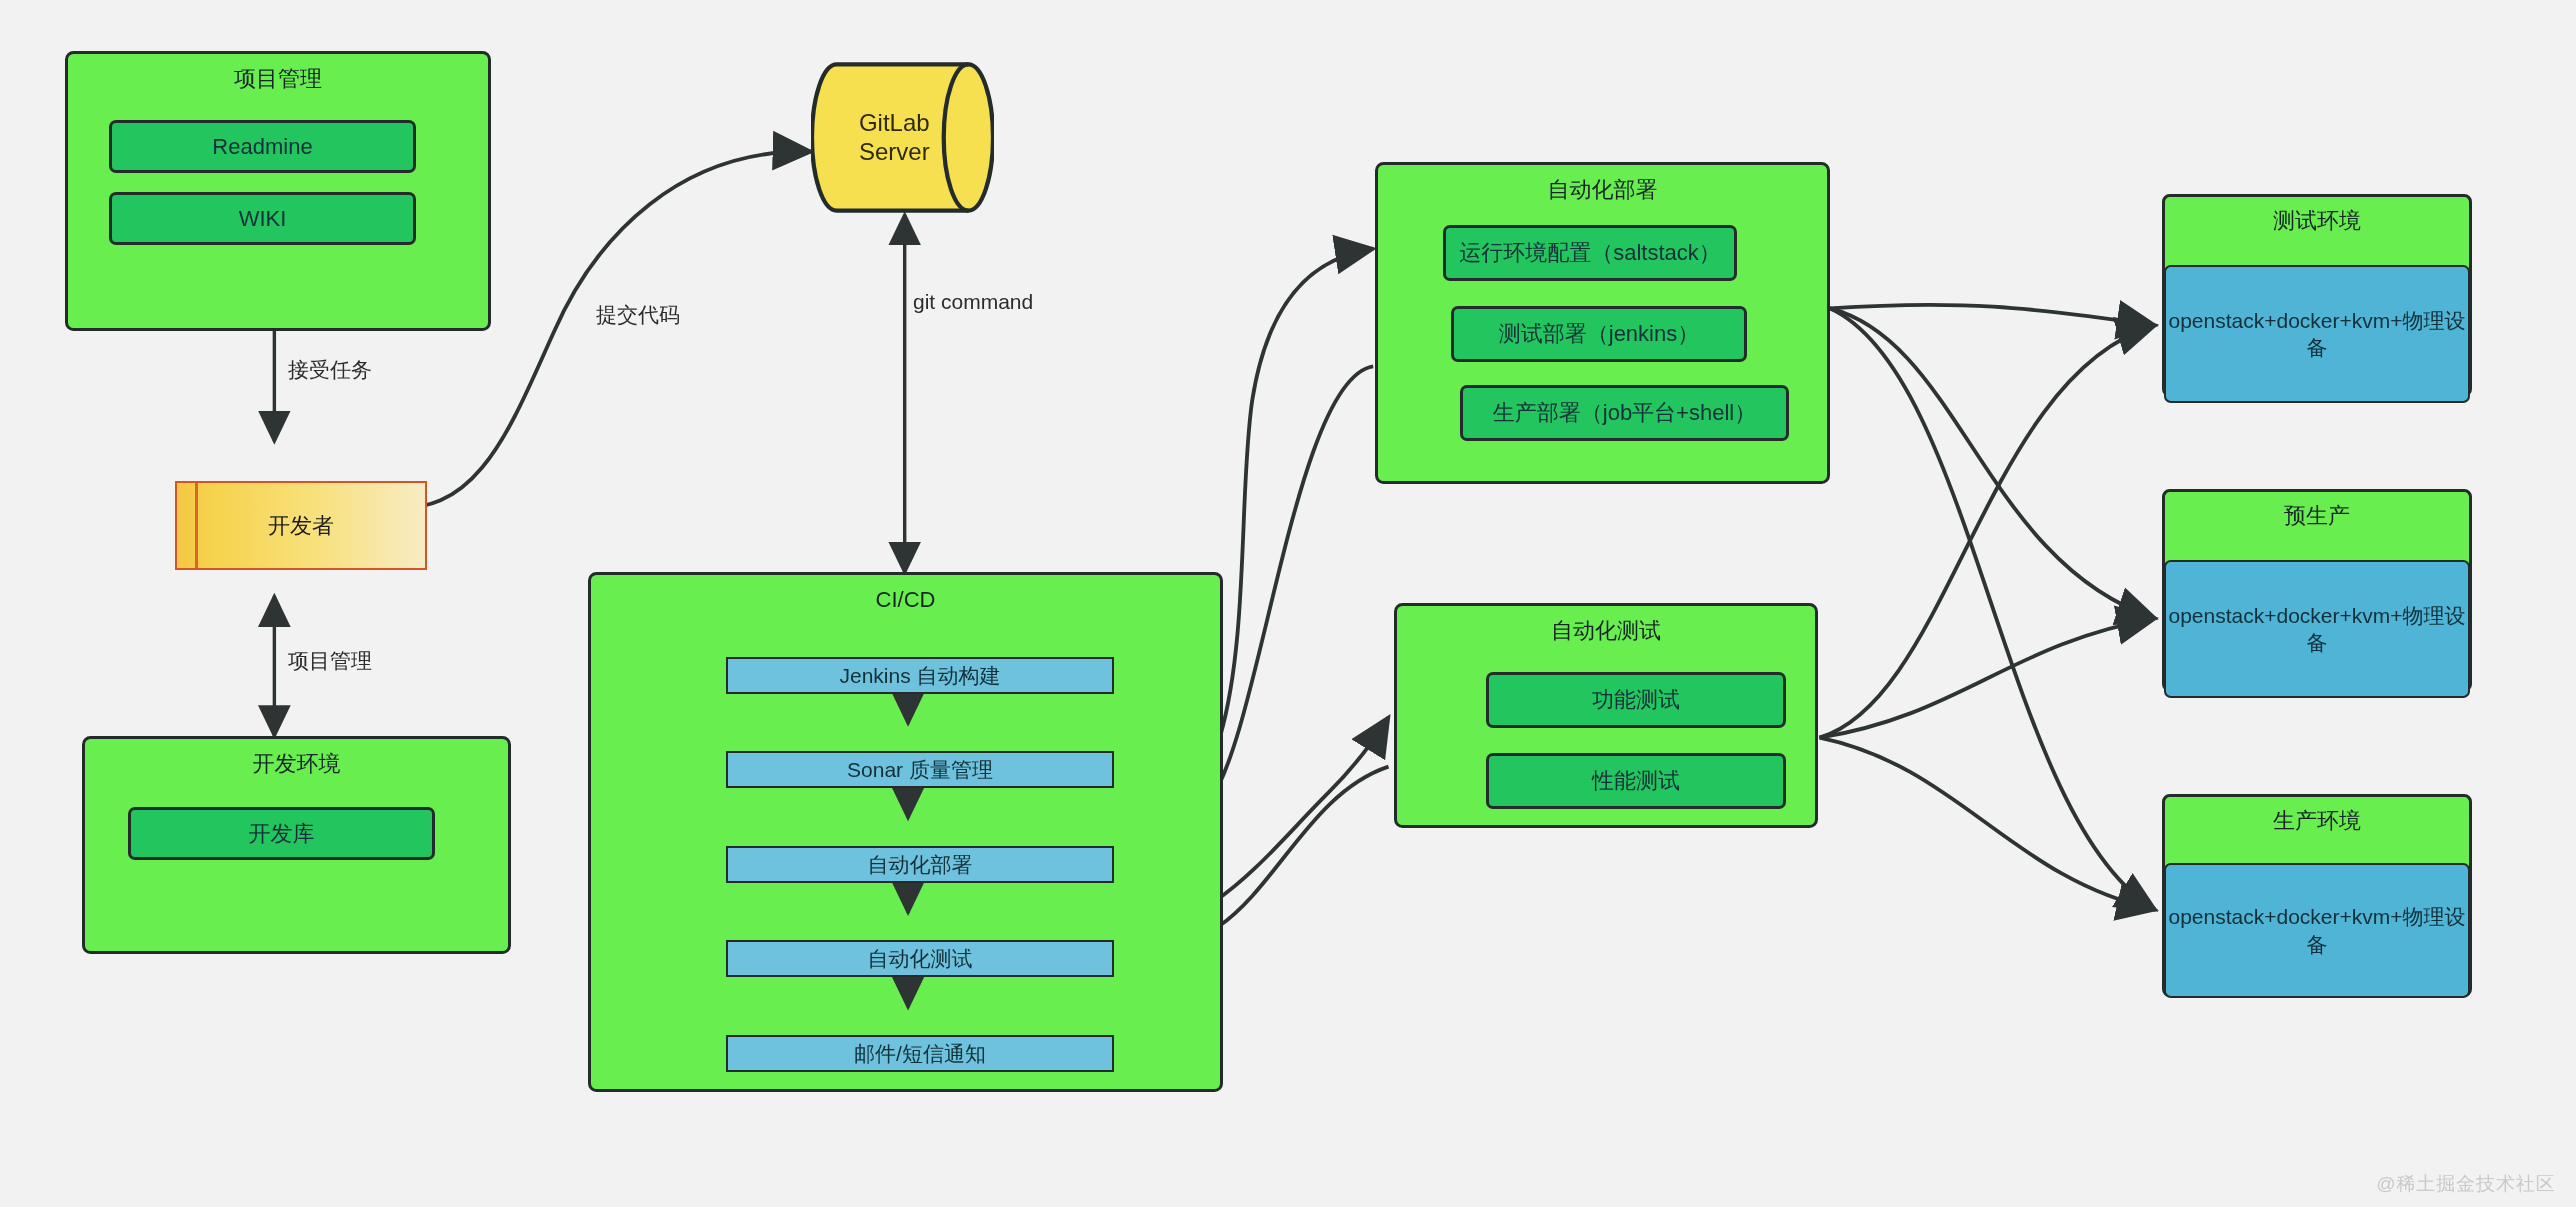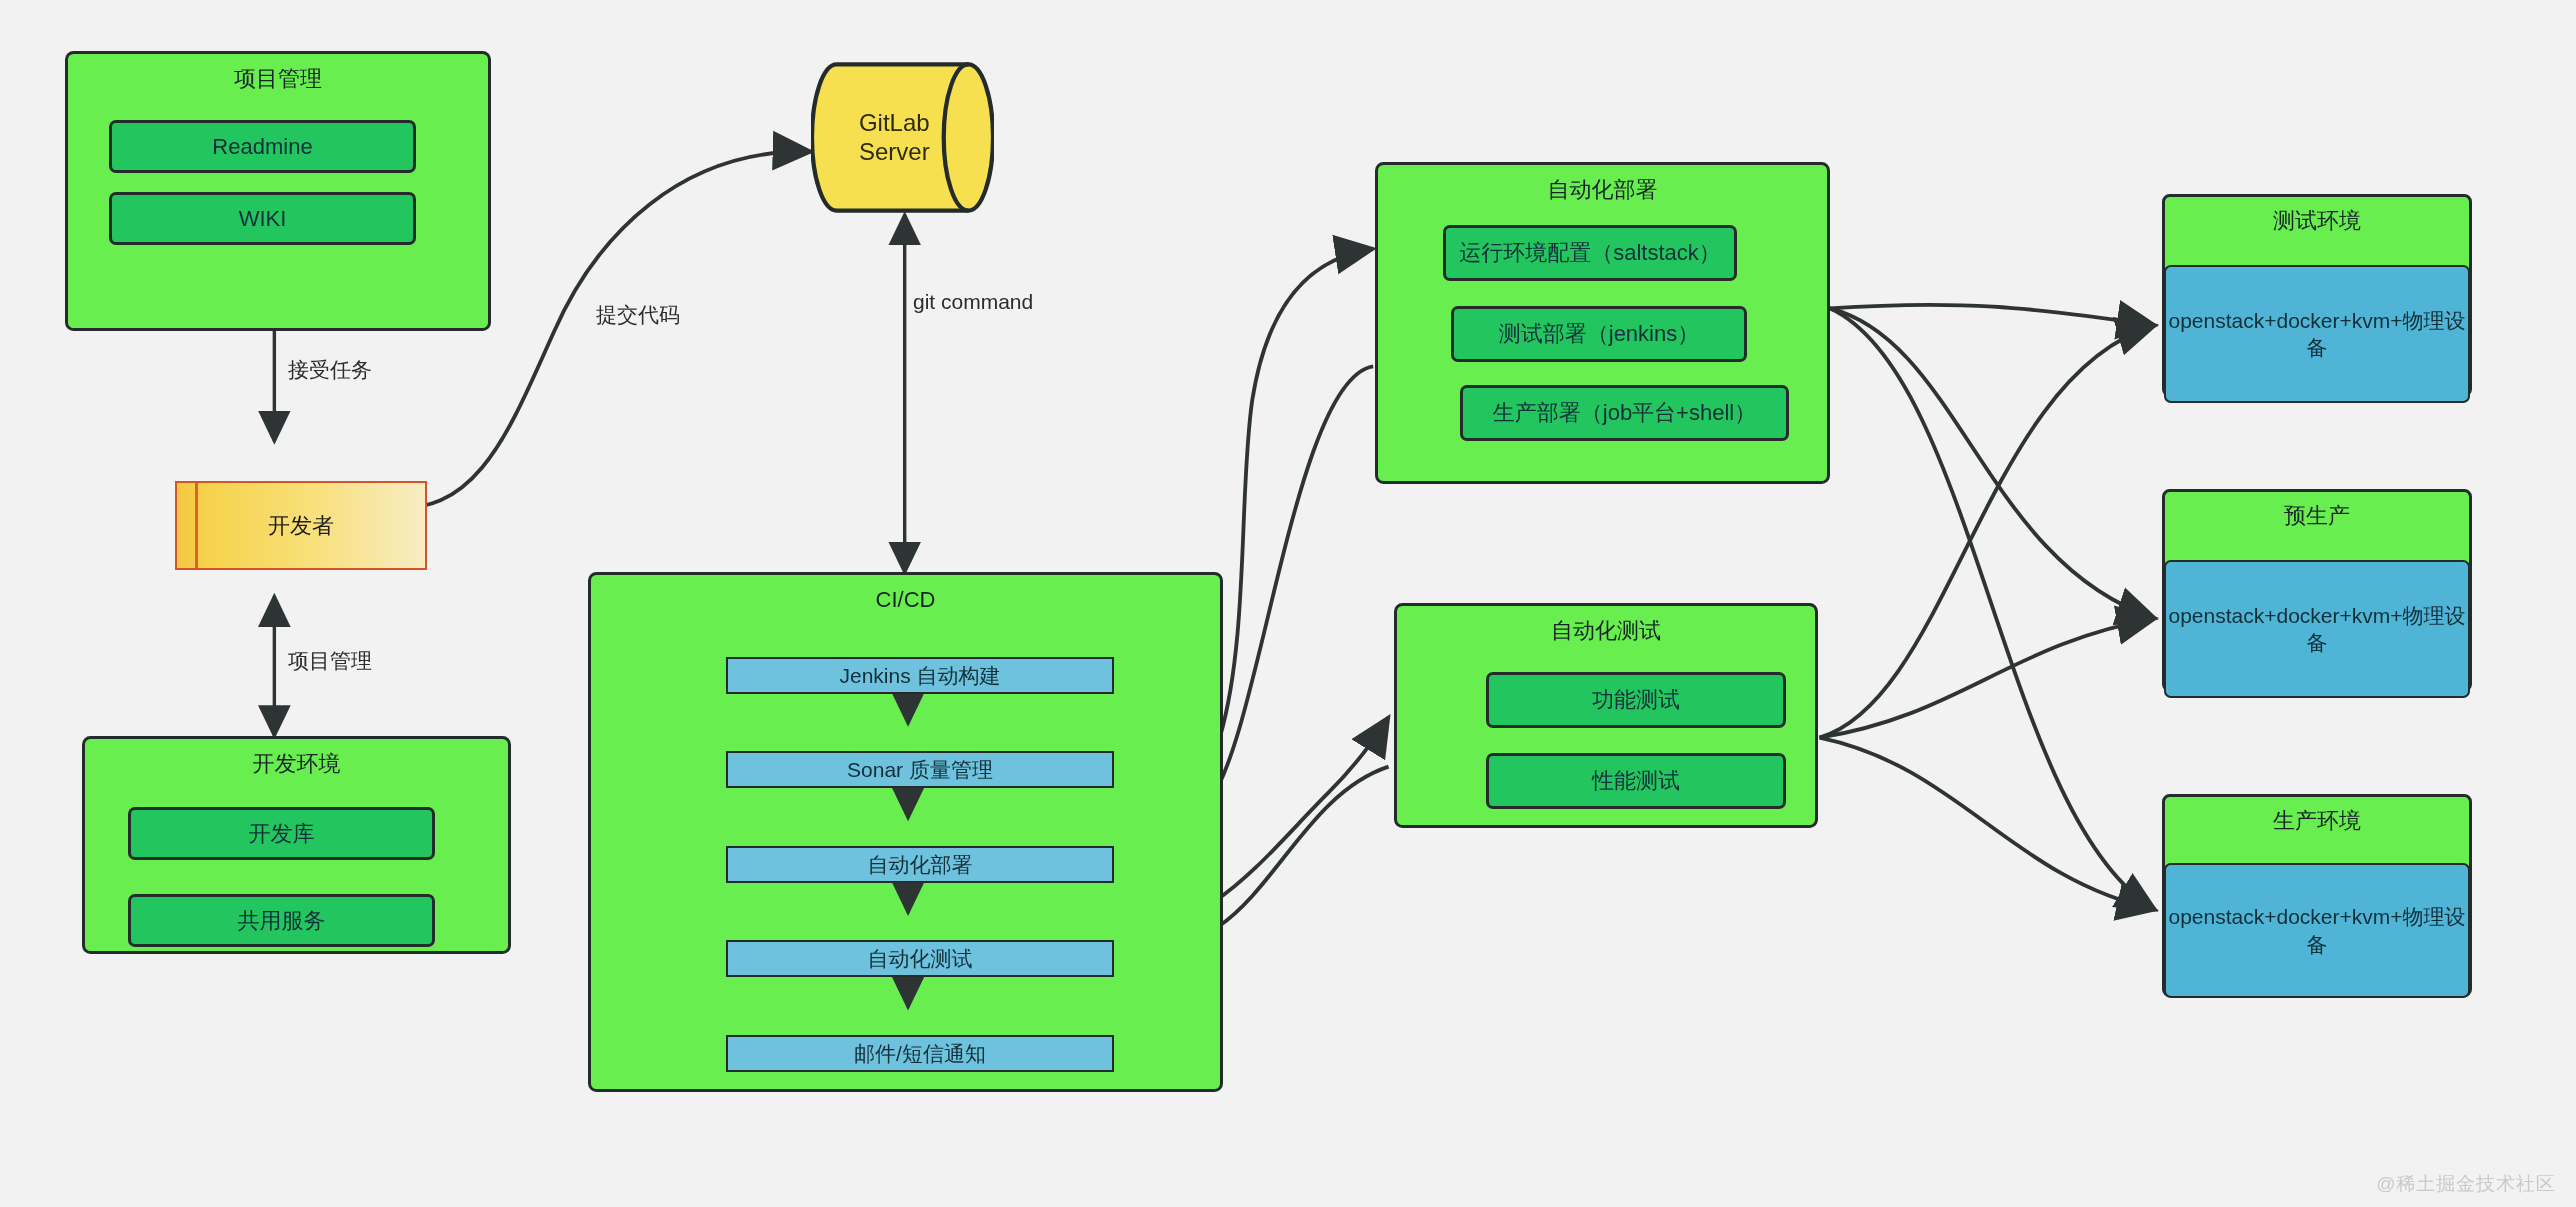--- a/index.html
+++ b/index.html
@@ -193,21 +193,20 @@
   </div>
 
   <div class="actor" style="left:175px;top:441px;width:252px;height:89px;margin-top:40px;">
     <span class="bar"></span>
     <span>开发者</span>
   </div>
 
   <div class="node group" style="left:82px;top:736px;width:429px;height:218px;">
     <div class="group-title">开发环境</div>
     <div class="item" style="left:43px;top:68px;width:307px;height:53px;">开发库</div>
-    <div class="item" style="left:43px;top:155px;width:307px;height:53px;">共用服务</div>
   </div>
 
   <div class="cylinder" style="left:811px;top:61px;width:183px;height:153px;">
     <svg width="183" height="153" viewBox="0 0 215 180" xmlns="http://www.w3.org/2000/svg">
       <path d="M30,4 L185,4 a29,86 0 0 1 0,172 L30,176 a29,86 0 0 1 0,-172 z" fill="#f6e04f" stroke="#232b2b" stroke-width="5"></path>
       <path d="M185,4 a29,86 0 0 0 0,172" fill="none" stroke="#232b2b" stroke-width="5"></path>
     </svg>
     <div class="cyl-label" style="left:15.3px;width:136px;">
       <span>GitLab</span>
       <span>Server</span>

